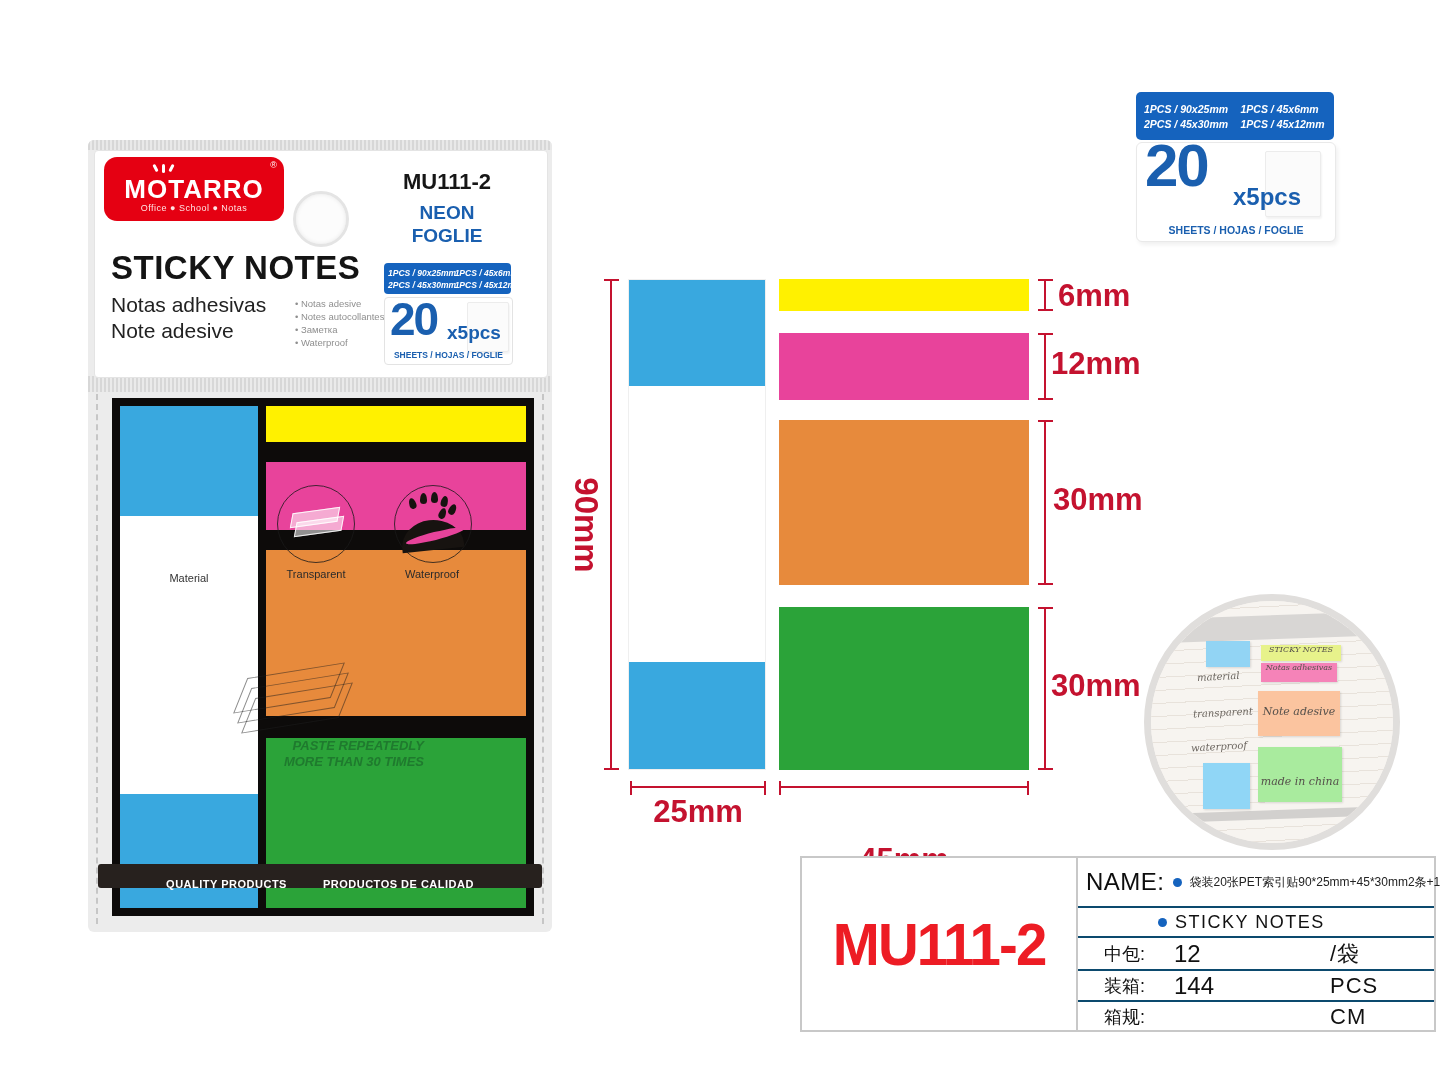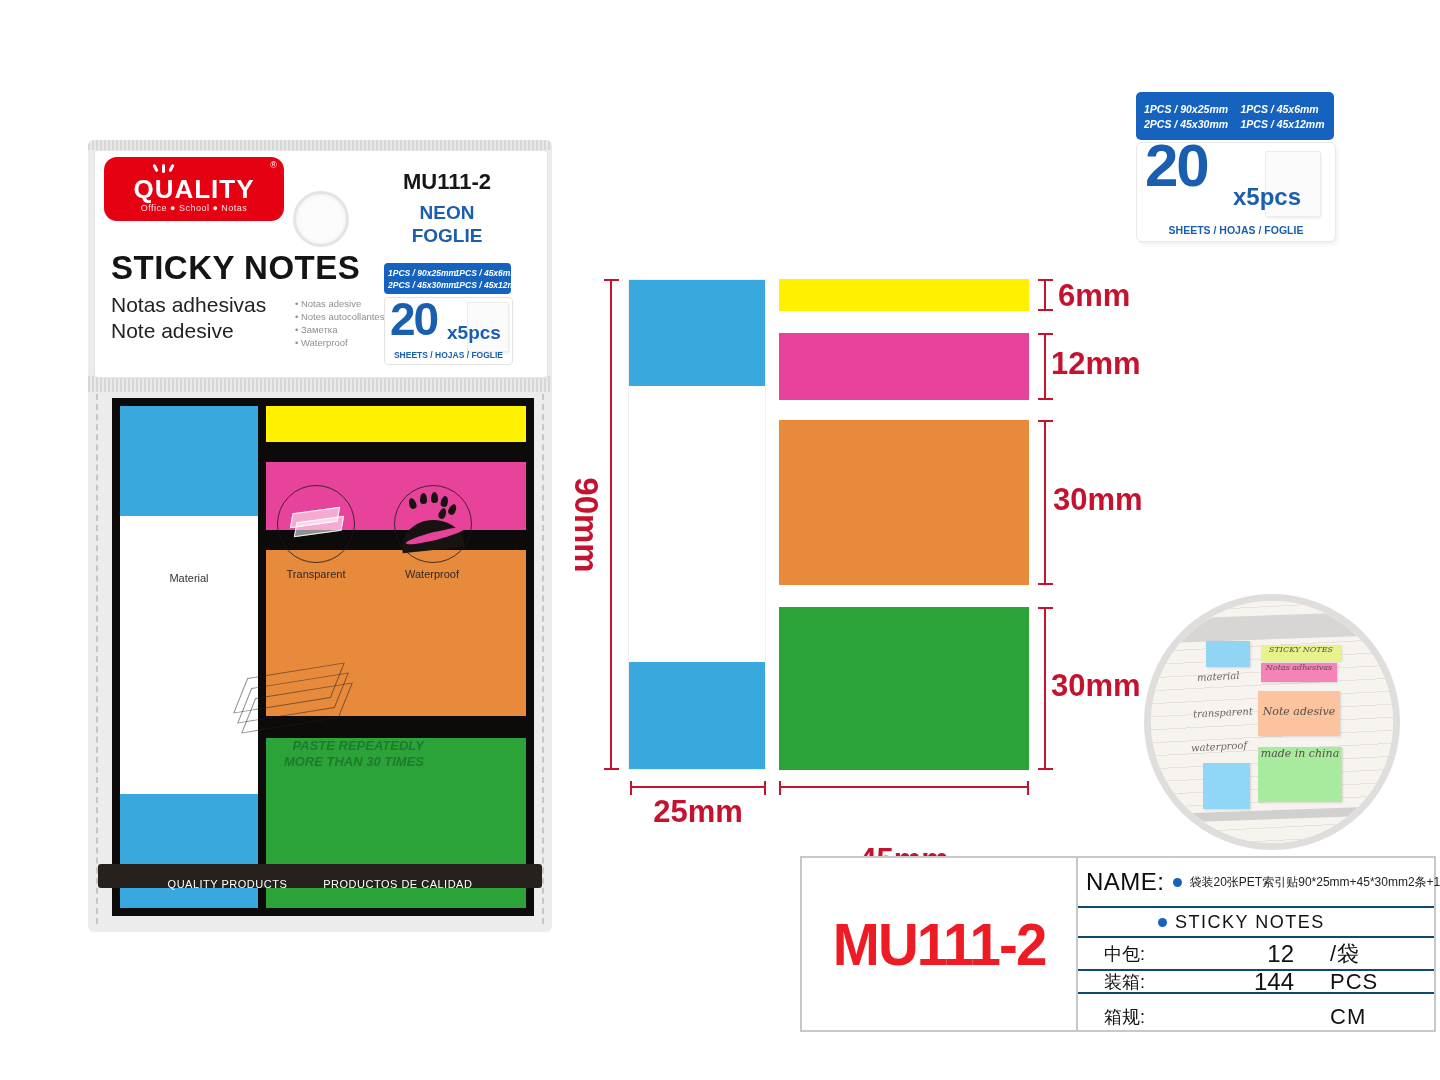--- a/index.html
+++ b/index.html
@@ -71,21 +71,21 @@
   .stack{left:128px;top:268px;width:104px;height:72px;}
   .stack div{position:absolute;width:88px;height:34px;border:1px solid rgba(30,30,30,.5);
              transform:skewX(-30deg) rotate(-10deg);background:transparent;}
   .stack div:nth-child(1){left:4px;top:4px;}
   .stack div:nth-child(2){left:8px;top:14px;}
   .stack div:nth-child(3){left:12px;top:24px;}
   .paste-note{left:92px;top:340px;width:220px;text-align:right;color:#1F7A2E;
               font-size:13px;font-weight:800;font-style:italic;line-height:16px;}
   .quality-bar{left:10px;top:724px;width:444px;height:24px;background:#27211e;border-radius:3px;
                display:flex;align-items:center;justify-content:center;gap:36px;}
-  .quality-bar span{color:#fff;font-size:11px;font-weight:normal;letter-spacing:.5px;margin-top:16px;}
+  .quality-bar span{color:#fff;font-size:11px;font-weight:bold;letter-spacing:.5px;margin-top:16px;}
 
   
   .d-col{left:628px;top:279px;width:138px;height:491px;background:#fff;border:1px solid #efefef;box-sizing:border-box;}
   .d-col-top{left:0;top:0;width:100%;height:106px;background:#39A8DF;}
   .d-col-bot{left:0;bottom:0;width:100%;height:107px;background:#39A8DF;}
   .d-yellow{left:779px;top:279px;width:250px;height:32px;background:#FFF100;}
   .d-pink{left:779px;top:333px;width:250px;height:67px;background:#E8439B;}
   .d-orange{left:779px;top:420px;width:250px;height:165px;background:#E78A3C;}
   .d-green{left:779px;top:607px;width:250px;height:163px;background:#2BA339;}
   .dimv{width:0;border-left:2px solid #C4122F;}
@@ -131,39 +131,39 @@
   .ph-note{position:absolute;box-shadow:1px 1px 2px rgba(0,0,0,.12);}
   .ph-blue1{left:55px;top:40px;width:44px;height:26px;background:#92d4f4;}
   .ph-yellow{left:110px;top:44px;width:80px;height:16px;background:#e7f28b;}
   .ph-pink{left:110px;top:62px;width:76px;height:19px;background:#f583b8;}
   .ph-peach{left:107px;top:90px;width:82px;height:45px;background:#fbc49f;}
   .ph-green{left:107px;top:146px;width:84px;height:55px;background:#a9eb9e;}
   .ph-blue2{left:52px;top:162px;width:47px;height:46px;background:#90d6f6;}
   .hand{font-family:"DejaVu Serif",serif;font-style:italic;color:#55504b;}
   .ph-yellow .hand{font-size:8px;} .ph-pink .hand{font-size:8px;}
   .ph-peach .hand{font-size:11px;padding-top:14px;display:block;text-align:center;}
-  .ph-green .hand{font-size:11px;display:block;text-align:center;}
+  .ph-green .hand{font-size:11px;padding-top:28px;display:block;text-align:center;}
   .ph-note .hand{display:block;text-align:center;}
   .hw{position:absolute;font-family:"DejaVu Serif",serif;font-style:italic;font-size:10px;color:#6b655f;transform:rotate(-3deg);}
   .hw1{left:46px;top:70px;} .hw2{left:42px;top:106px;} .hw3{left:40px;top:140px;}
 
   
   .info-box{left:800px;top:856px;width:636px;height:176px;background:#fff;border:2px solid #c8c8c8;box-sizing:border-box;}
   .ib-model{left:0;top:0;width:274px;height:100%;display:flex;align-items:center;justify-content:center;}
   .ib-model span{color:#ED1C24;font-size:60px;font-weight:800;letter-spacing:-2px;transform:scaleX(.94);white-space:nowrap;}
   .ib-table{left:274px;top:0;right:0;bottom:0;border-left:2px solid #c8c8c8;}
   .ib-row{position:absolute;left:0;right:0;border-bottom:2px solid #0c4a6e;display:flex;align-items:center;box-sizing:border-box;}
   .ib-r1{top:0;height:50px;padding-left:8px;gap:8px;}
   .ib-r2{top:50px;height:30px;padding-left:80px;gap:8px;}
   .ib-r3{top:80px;height:33px;}
-  .ib-r4{top:113px;height:23px;}
+  .ib-r4{top:113px;height:31px;}
   .ib-r5{top:144px;height:30px;border-bottom:none;}
   .ib-grid{display:grid;grid-template-columns:96px 120px 1fr;width:100%;align-items:center;}
   .ib-label{padding-left:26px;font-size:18px;color:#111;}
-  .ib-value{text-align:right;font-size:24px;color:#111;}
+  .ib-value{text-align:left;font-size:24px;color:#111;}
   .ib-unit{padding-left:36px;font-size:22px;color:#111;letter-spacing:1px;}
   .name-label{font-size:24px;color:#0d0d0d;letter-spacing:.5px;}
   .dot{width:9px;height:9px;border-radius:50%;background:#1563BE;flex:0 0 auto;}
   .name-cn{font-size:12px;color:#222;white-space:nowrap;}
   .name-en{font-size:18px;color:#111;letter-spacing:1.5px;}
 </style>
 </head>
 <body>
 
 <div class="canvas">
@@ -174,21 +174,21 @@
     <div class="abs seam-l"></div>
     <div class="abs seam-r"></div>
 
     <div class="abs pkg-card">
       <div class="abs logo">
         <div class="abs rays">
             <span></span>
             <span></span>
             <span></span>
           </div>
-        <div class="abs logo-text">QUALITY</div>
+        <div class="abs logo-text">MOTARRO</div>
         <div class="abs logo-reg">®</div>
         <div class="abs logo-tagline">Office ● School ● Notas</div>
       </div>
       <div class="abs hang-hole"></div>
       <div class="abs pkg-model">MU111-2</div>
       <div class="abs pkg-neon">
         <div>NEON</div>
         <div>FOGLIE</div>
       </div>
       <div class="abs pkg-title">STICKY NOTES</div>

